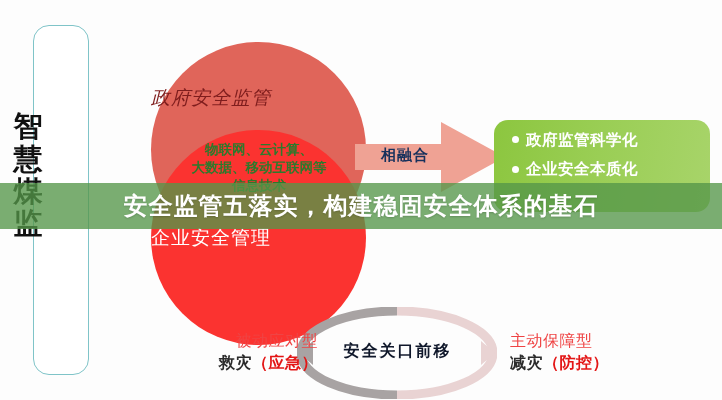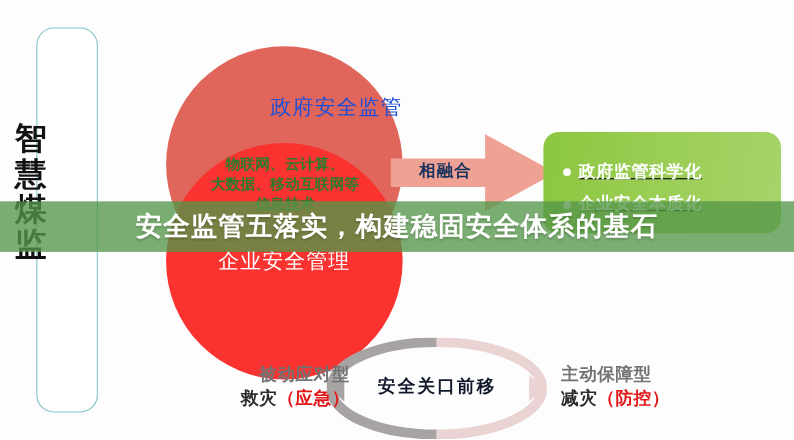--- a/index.html
+++ b/index.html
@@ -65,31 +65,31 @@
     width: 215px;
     height: 215px;
     border-radius: 50%;
     background: #fb3330;
   }
   .circle-top-label {
     position: absolute;
     left: 151px;
     top: 85px;
     width: 215px;
-    text-align: right;
+    text-align: left;
     font-size: 19px;
-    color: #1d4ed8;
-    letter-spacing: 1px;
+    color: #7f1d1d;
+    letter-spacing: 1px;
+    font-style: italic;
   }
   .circle-bottom-label {
     position: absolute;
     left: 151px;
     top: 225px;
     width: 215px;
-    text-align: center;
     font-size: 19px;
     color: #ffffff;
     letter-spacing: 1px;
   }
   .overlap-label {
     position: absolute;
     left: 178px;
     top: 141px;
     width: 162px;
     text-align: center;
@@ -128,23 +128,22 @@
     height: 92px;
     border-radius: 14px;
     background: linear-gradient(100deg, #8cc63f 0%, #9ace55 48%, #a8d46a 100%);
   }
   .green-box-list {
     position: absolute;
     left: 494px;
     top: 120px;
     width: 200px;
     height: 92px;
-    padding: 22px 0 0 18px;
+    padding: 5px 0 0 18px;
     box-sizing: border-box;
-    text-decoration: underline;
   }
   .green-item {
     display: flex;
     align-items: center;
     gap: 7px;
     font-size: 15.5px;
     font-weight: bold;
     color: #ffffff;
     line-height: 1.9;
     letter-spacing: 0.5px;
@@ -180,22 +179,22 @@
     position: absolute;
     width: 145px;
     text-align: center;
     line-height: 1.38;
   }
   .side-label.left { left: 173px; top: 330px; text-align: right; }
   .side-label.right { left: 475px; top: 330px; text-align: left; margin-left: 35px; }
   .side-top {
     display: block;
     font-size: 16px;
-    font-weight: bold;
-    color: #737373;
+    font-weight: normal;
+    color: #ef4444;
     letter-spacing: 0.5px;
   }
   .side-bottom {
     display: block;
     font-size: 16px;
     font-weight: bold;
     color: #2b2b2b;
     letter-spacing: 0.5px;
   }
   .side-bottom em {

